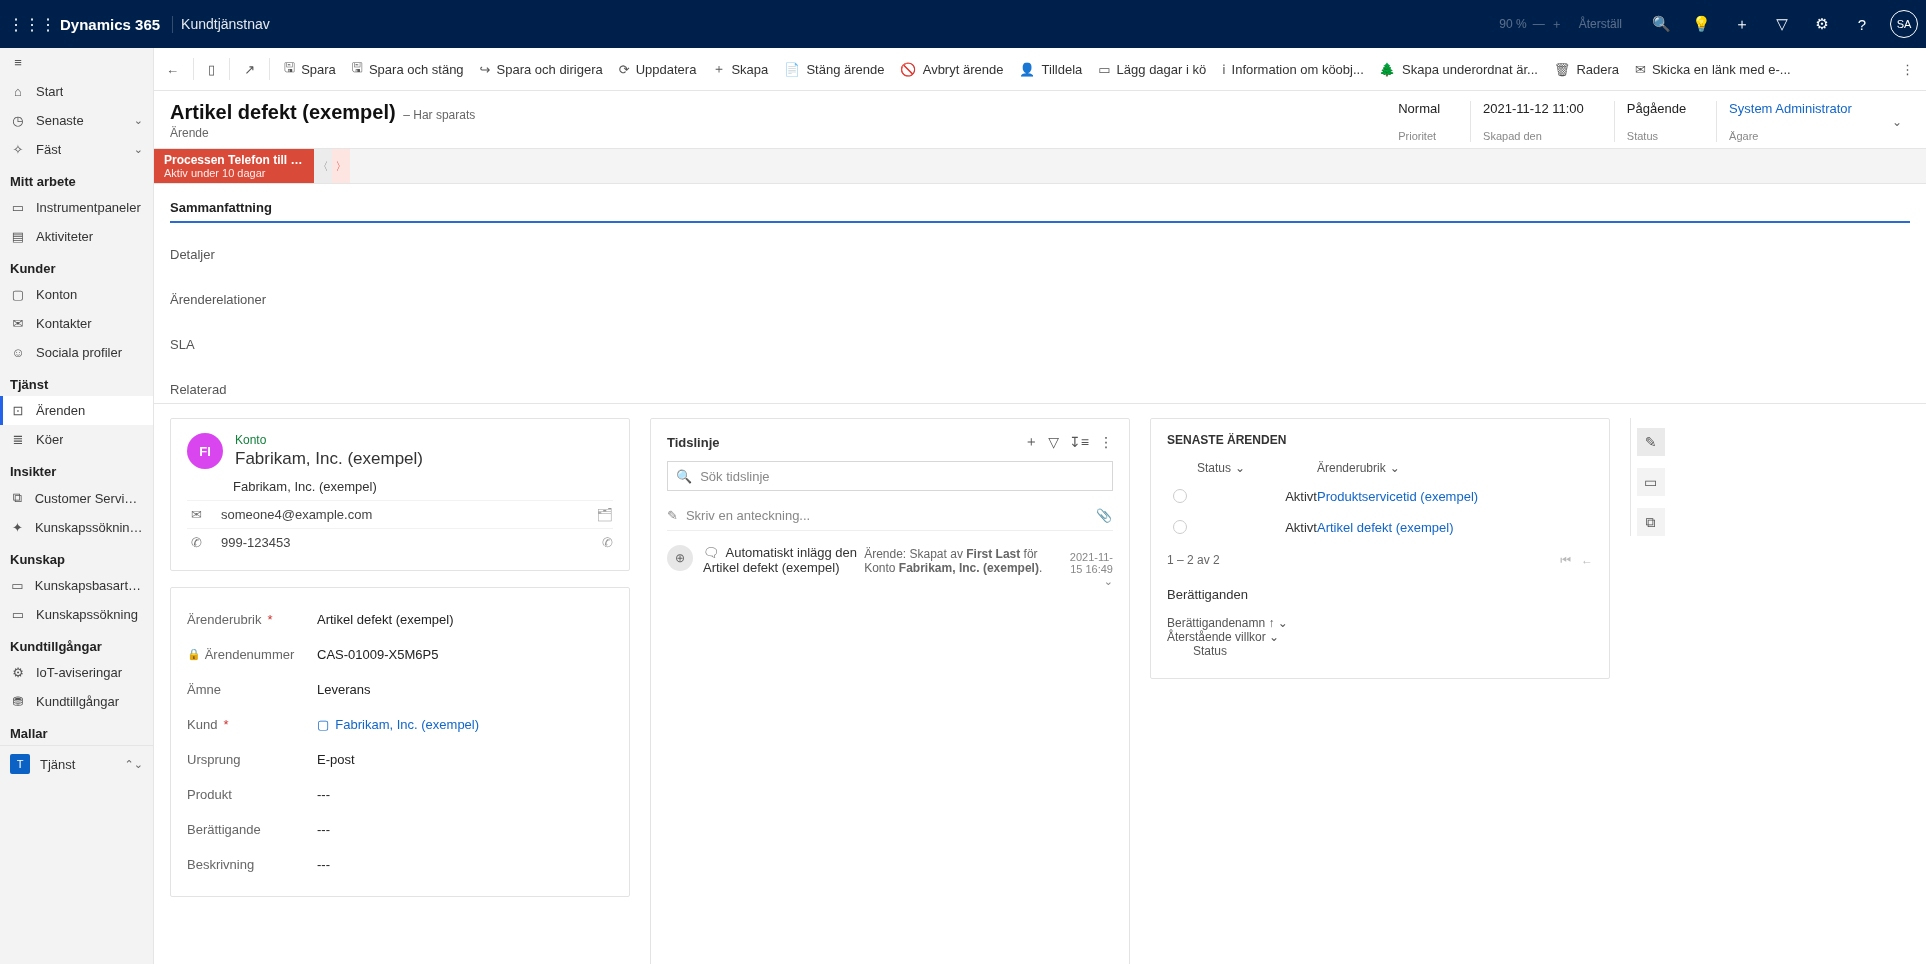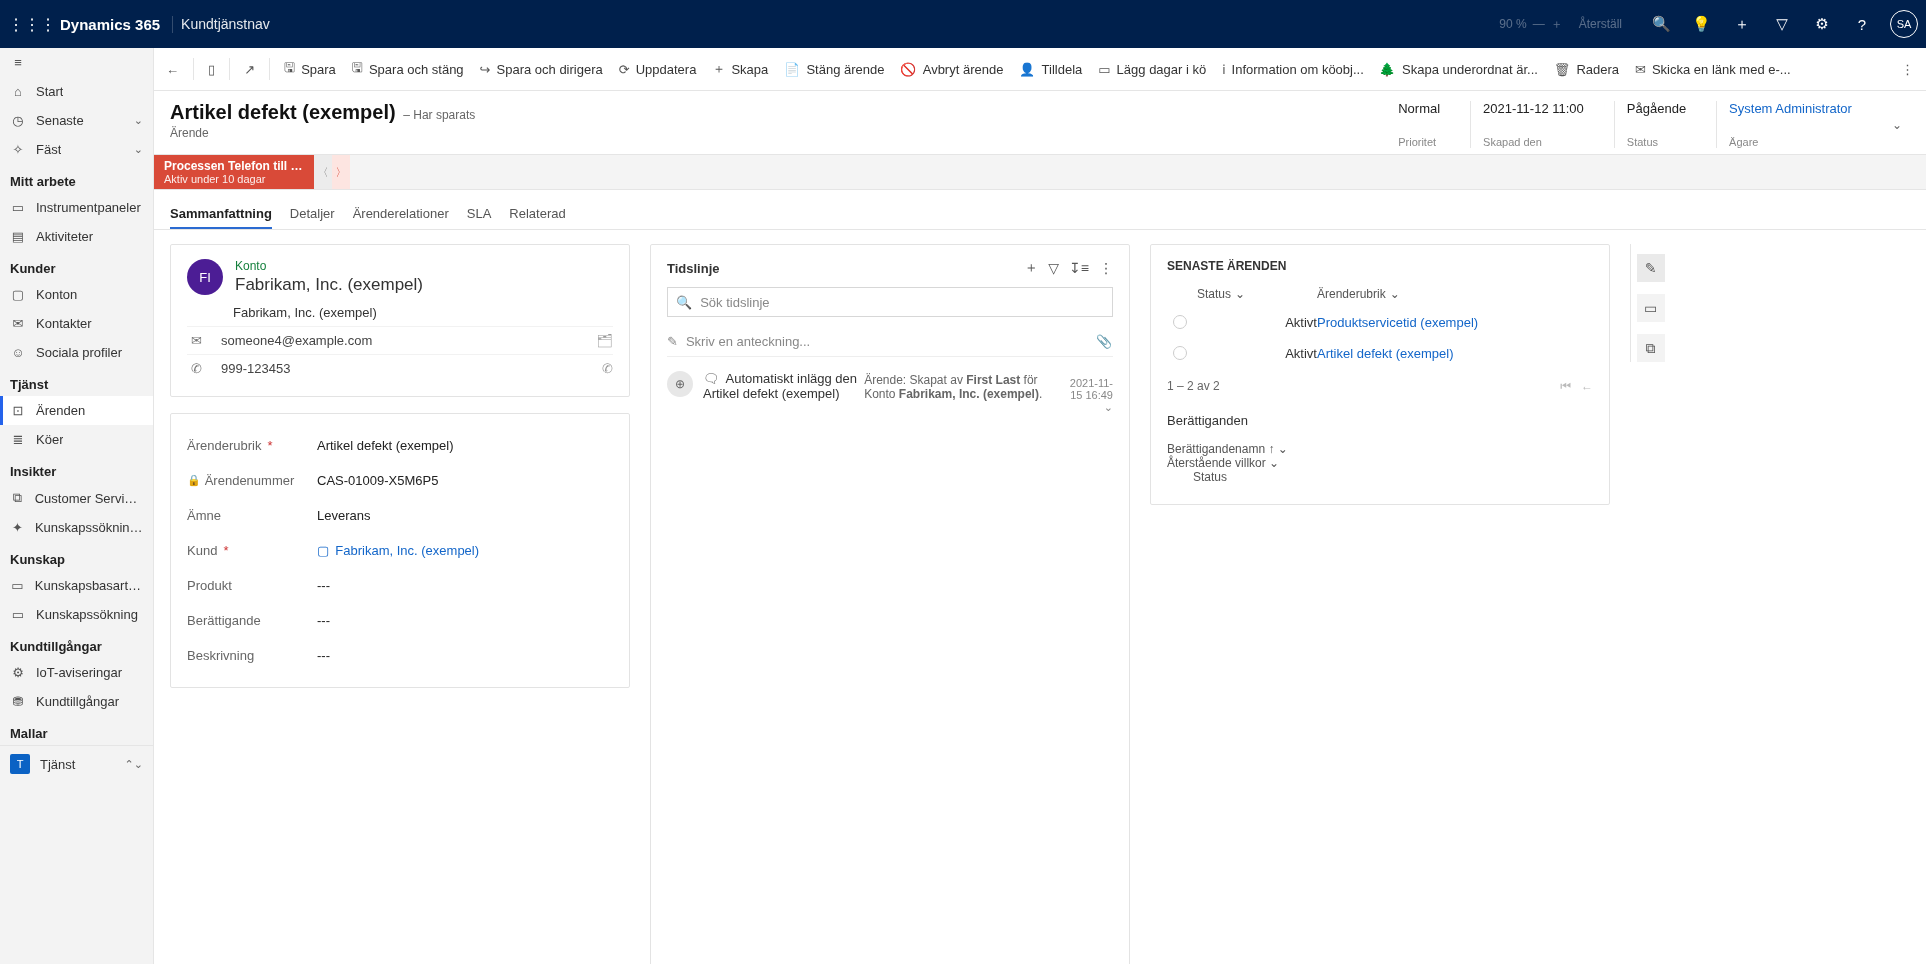--- a/index.html
+++ b/index.html
@@ -46,53 +46,53 @@
 
 .recheader { display:flex; align-items:flex-start; padding:10px 16px 6px; gap:20px;}
 .recheader .left .title { font-size:20px; font-weight:600; color:#111;}
 .recheader .left .sub { font-size:12px; color:#666; margin-left:4px;}
 .recheader .left .ent { font-size:12px; color:#666; margin-top:2px;}
 .recheader .right { margin-left:auto; display:flex; gap:18px; align-items:flex-start;}
 .recheader .field { border-left:1px solid #e5e5e5; padding:0 12px;}
 .recheader .field:first-child { border-left:none;}
 .recheader .field .val { font-size:13px; color:#222; font-weight:400; white-space:nowrap;}
 .recheader .field .val.link { color:#1366c9;}
-.recheader .field .lbl { font-size:11px; color:#888; margin-top:20px;}
+.recheader .field .lbl { font-size:11px; color:#888; margin-top:14px;}
 .recheader .expand { align-self:center; color:#666; font-size:12px; padding:4px 8px;}
 
 
 .process { position:relative; height:42px; margin:0; background:#f4f4f4; border-top:1px solid #e5e5e5; border-bottom:1px solid #e5e5e5; display:flex;align-items:center;}
 .process .pill { background:#d94a38; color:#fff; height:100%; width:160px; padding:4px 10px; font-size:12px; display:flex; flex-direction:column; justify-content:center;}
 .process .pill .t1 { font-weight:600; white-space:nowrap; overflow:hidden; text-overflow:ellipsis;}
 .process .pill .t2 { font-size:11px; opacity:.9;}
 .process .arrow { width:18px; background:#ececec; height:100%; display:flex;align-items:center;justify-content:center; color:#888; font-size:11px; cursor:pointer;}
 .process .arrow.right { background:#fde5e1; color:#d94a38;}
 .process .stages { flex:1; position:relative; height:100%;}
 .process .line { position:absolute; top:11px; left:14%; right:5%; height:1px; background:#bbb;}
 .process .stage { position:absolute; top:4px; text-align:center; font-size:12px; transform:translateX(-50%);}
 .process .stage .dot { width:14px;height:14px;border:2px solid #bbb;background:#fff;border-radius:50%;margin:0 auto 4px;}
 .process .stage.active .dot { border-color:#d94a38; border-width:3px;}
 .process .stage .lbl { color:#444; white-space:nowrap;}
 
 
-.tabs { display:flex; gap:18px; padding:10px 16px 0; border-bottom:1px solid #e5e5e5;}
+.tabs { display:flex; gap:18px; padding:10px 16px 0; border-bottom:1px solid #e5e5e5;flex-direction:column;}
 .tabs .tab { padding:6px 0; font-size:13px; color:#555; cursor:pointer;}
 .tabs .tab.active { color:#222; font-weight:600; border-bottom:2px solid #2b6bd1;}
 
 
 .content { flex:1; padding:14px 16px; display:flex; gap:20px; align-items:flex-start;}
 .col { display:flex; flex-direction:column; gap:16px;}
 .col1 { width: 460px;}
 .col2 { flex:1; max-width:480px;}
 .col3 { width: 460px;}
 
 .card { border:1px solid #e3e3e3; border-radius:2px; padding:14px 16px; background:#fff;}
 
 .acct-top { display:flex; gap:12px; align-items:flex-start;}
-.acct-av { width:36px;height:36px; background:#4c1d95; color:#fff; border-radius:50%; display:flex;align-items:center;justify-content:center;font-size:13px;font-weight:400;}
+.acct-av { width:36px;height:36px; background:#d946ef; color:#fff; border-radius:50%; display:flex;align-items:center;justify-content:center;font-size:13px;font-weight:700;}
 .acct-top .lbl { font-size:12px; color:#15803d;}
 .acct-top .name { font-size:17px; color:#333; margin-top:2px;}
 .acct-link { margin:10px 0 6px 46px; font-size:13px; color:#333;}
 .acct-row { display:flex; align-items:center; gap:12px; padding:6px 0 6px 4px; color:#444; font-size:13px; border-top:1px solid #f2f2f2;}
 .acct-row .ic { width:18px; color:#777; font-size:13px;}
 .acct-row .end { margin-left:auto; color:#999; font-size:13px;}
 
 .form .frow { display:flex; align-items:center; padding:10px 0; font-size:13px;}
 .form .frow .lbl { width:130px; color:#666; display:flex; align-items:center; gap:4px;}
 .form .frow .lbl .lock { font-size:11px; color:#888;}
@@ -399,20 +399,24 @@
             </div>
             <div class="frow">
               <div class="lbl">Ämne</div>
               <div class="val">Leverans</div>
             </div>
             <div class="frow">
               <div class="lbl">Kund<span class="req">*</span></div>
               <div class="val link"><span class="ic">▢</span>Fabrikam, Inc. (exempel)</div>
             </div>
             <div class="frow">
+              <div class="lbl">Ursprung</div>
+              <div class="val">E-post</div>
+            </div>
+            <div class="frow">
               <div class="lbl">Produkt</div>
               <div class="val">---</div>
             </div>
             <div class="frow">
               <div class="lbl">Berättigande</div>
               <div class="val">---</div>
             </div>
             <div class="frow">
               <div class="lbl">Beskrivning</div>
               <div class="val">---</div>

